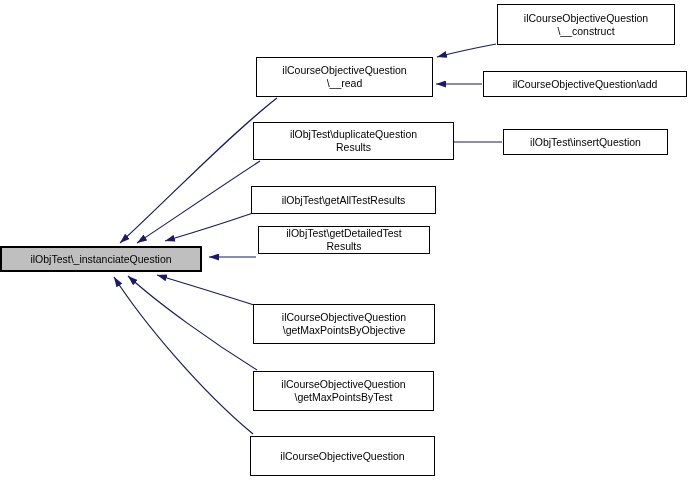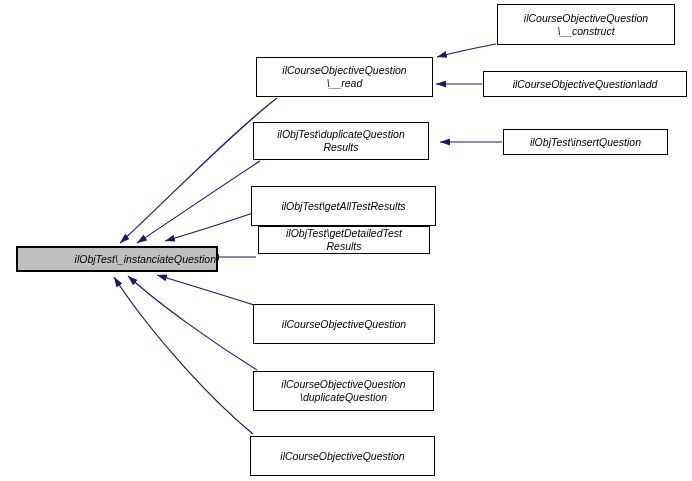--- a/index.html
+++ b/index.html
@@ -31,21 +31,21 @@
     flex-direction: column;
     align-items: center;
     justify-content: center;
     cursor: pointer;
   }
   .node.central {
     background: #bfbfbf;
     border-width: 2px;
     cursor: default;
   }
-  .node .ln { pointer-events: none; font-style: italic; }
+  .node .ln { pointer-events: none; }
 </style>
 </head>
 <body>
 
 <div class="canvas">
 
   <svg class="edges" viewBox="0 0 692 481" xmlns="http://www.w3.org/2000/svg">
     <defs>
       <marker id="arrow" viewBox="0 0 10 7" refX="10" refY="3.5" markerWidth="10" markerHeight="7" markerUnits="userSpaceOnUse" orient="auto">
         <path d="M0,0 L10,3.5 L0,7 Z" fill="#191970"></path>
@@ -58,62 +58,63 @@
       <path d="M256,257 L209,257" marker-end="url(#arrow)"></path>
       <path d="M257,306 C226,296 190,285 157,275" marker-end="url(#arrow)"></path>
       <path d="M257,370 C212,342 160,305 128,276" marker-end="url(#arrow)"></path>
       <path d="M253,434 C200,390 143,322 114,277" marker-end="url(#arrow)"></path>
       <path d="M496,44 C470,49 452,53 437,57" marker-end="url(#arrow)"></path>
       <path d="M482,84 L436,84" marker-end="url(#arrow)"></path>
       <path d="M502,142 L440,142" marker-end="url(#arrow)"></path>
     </g>
   </svg>
 
-  <div class="node central" style="left:16px; top:246px; width:202px; height:26px;align-items:flex-end;">
+  <div class="node central" style="left:0; top:246px; width:202px; height:26px;">
     <div class="ln">ilObjTest\_instanciateQuestion</div>
   </div>
 
   <div class="node" style="left:256px; top:57px; width:177px; height:40px;">
     <div class="ln">ilCourseObjectiveQuestion</div>
     <div class="ln">\__read</div>
   </div>
 
   <div class="node" style="left:497px; top:4px; width:178px; height:41px;">
     <div class="ln">ilCourseObjectiveQuestion</div>
     <div class="ln">\__construct</div>
   </div>
 
   <div class="node" style="left:483px; top:71px; width:204px; height:26px;">
     <div class="ln">ilCourseObjectiveQuestion\add</div>
   </div>
 
-  <div class="node" style="left:253px; top:122px; width:176px; height:38px;">
+  <div class="node" style="left:253px; top:122px; width:201px; height:38px;">
     <div class="ln">ilObjTest\duplicateQuestion</div>
     <div class="ln">Results</div>
   </div>
 
   <div class="node" style="left:503px; top:129px; width:165px; height:26px;">
     <div class="ln">ilObjTest\insertQuestion</div>
   </div>
 
-  <div class="node" style="left:251px; top:186px; width:185px; height:40px;">
+  <div class="node" style="left:251px; top:186px; width:185px; height:28px;">
     <div class="ln">ilObjTest\getAllTestResults</div>
   </div>
 
   <div class="node" style="left:258px; top:226px; width:172px; height:28px;">
     <div class="ln">ilObjTest\getDetailedTest</div>
     <div class="ln">Results</div>
   </div>
 
   <div class="node" style="left:253px; top:304px; width:182px; height:40px;">
     <div class="ln">ilCourseObjectiveQuestion</div>
+    <div class="ln">\getMaxPointsByObjective</div>
   </div>
 
   <div class="node" style="left:253px; top:371px; width:181px; height:40px;">
     <div class="ln">ilCourseObjectiveQuestion</div>
-    <div class="ln">\duplicateQuestion</div>
+    <div class="ln">\getMaxPointsByTest</div>
   </div>
 
   <div class="node" style="left:250px; top:436px; width:185px; height:40px;">
     <div class="ln">ilCourseObjectiveQuestion</div>
   </div>
 
 </div>
 
 </body></html>

